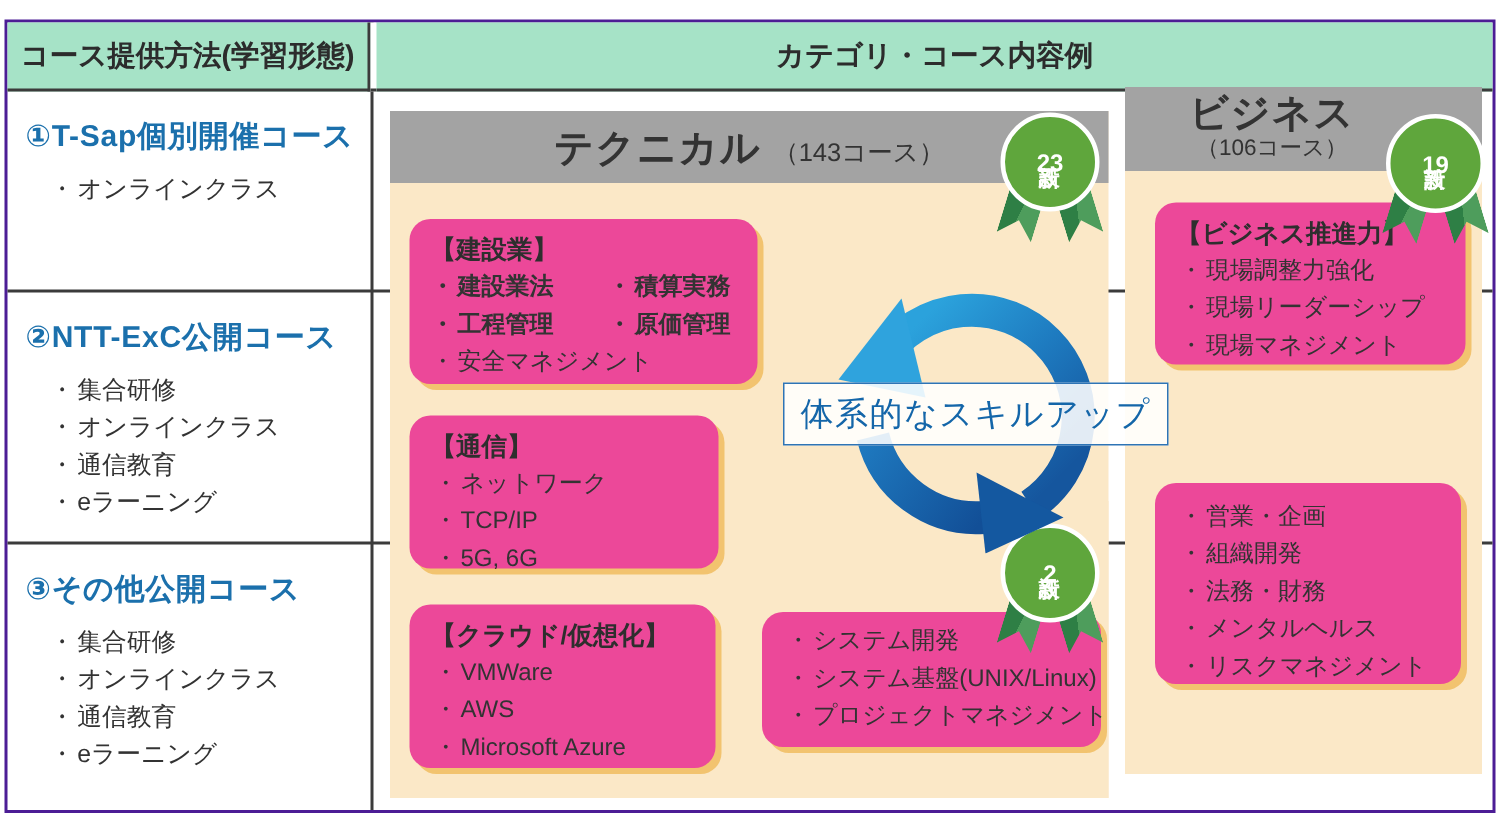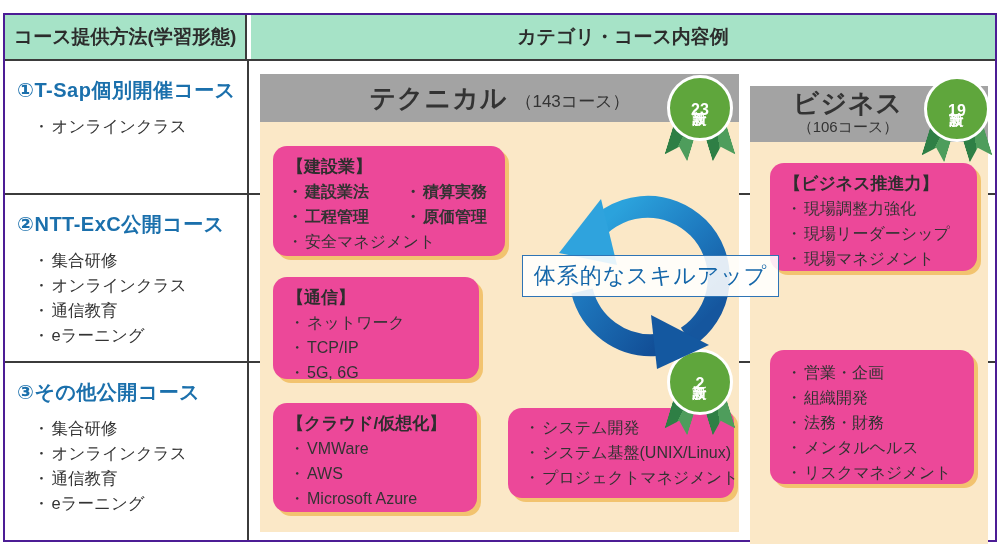--- a/index.html
+++ b/index.html
@@ -25,21 +25,21 @@
   .lrow{position:absolute; left:0; width:242px; z-index:2; padding:14px 10px 0 12px; box-sizing:border-box;}
   #lrow1{top:48px;} #lrow2{top:182px;} #lrow3{top:350px;}
   .lrow-title{font-size:20px; font-weight:bold; color:#1b70ac; letter-spacing:0.5px; margin-bottom:10px; white-space:nowrap;}
   .blist{margin:0; padding:0 0 0 16px; list-style:none;}
   .blist li{font-size:16.5px; line-height:25px; color:#333; white-space:nowrap;}
   .blt{margin-right:2px;}
   
   .panel{position:absolute; z-index:2; background:#fbe8c7;}
   #tech-panel{left:255px; top:59px; width:479px; height:458px;}
   #sys-panel{left:494px; top:319px; width:240px; height:198px;}
-  #biz-panel{left:745px; top:71px; width:238px; height:458px;}
+  #biz-panel{left:745px; top:43px; width:238px; height:458px;}
   .bar{background:#a3a3a3;}
   #tech-bar{height:48px; display:flex; align-items:center; justify-content:center; gap:8px;}
   .panel-title{font-size:26px; font-weight:bold; color:#333; letter-spacing:1px;}
   .panel-count{font-size:17px; color:#333; padding-top:6px;}
   #sys-bar{height:50px; padding:3px 0 0 12px; box-sizing:border-box;}
   #sys-bar .panel-title{font-size:23px; display:block; line-height:26px;}
   #sys-bar .panel-count{font-size:14px; display:block; padding:0; line-height:16px;}
   #biz-bar{height:56px; padding-top:2px; box-sizing:border-box; text-align:center; padding-right:42px;}
   #biz-bar .panel-title{display:block; line-height:30px;}
   #biz-bar .panel-count{display:block; font-size:15px; padding:0; line-height:18px;}

